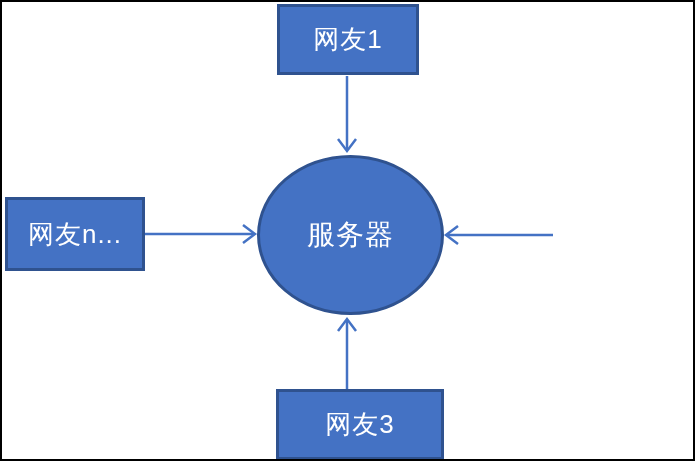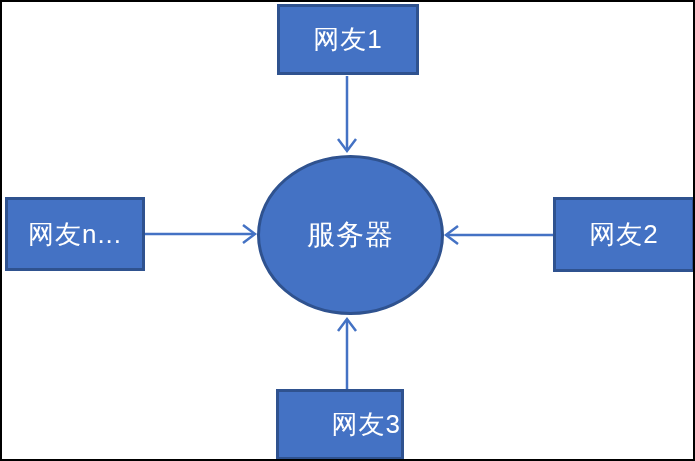--- a/index.html
+++ b/index.html
@@ -25,21 +25,21 @@
     border: 3px solid var(--node-border, #2F528F);
     color: var(--text, #ffffff);
     display: flex;
     align-items: center;
     justify-content: center;
     font-size: 26px;
     letter-spacing: 1px;
   }
   .node-top    { left: 275px; top: 2px;   width: 142px; height: 71px; }
   .node-right  { left: 551px; top: 195px; width: 142px; height: 75px; }
-  .node-bottom { left: 274px; top: 387px; width: 128px; height: 71px; justify-content: flex-end; }
+  .node-bottom { left: 274px; top: 387px; width: 168px; height: 71px; }
   .node-left   { left: 3px;   top: 195px; width: 140px; height: 74px; }
   .node-center {
     left: 255px; top: 153px; width: 187px; height: 160px;
     border-radius: 50%;
     font-size: 28px;
   }
   .arrow-layer {
     position: absolute;
     left: 0; top: 0;
     width: 695px;
@@ -77,23 +77,20 @@
     <g>
       <path d="M 551 233 L 446 233"></path>
       <polyline points="456,224 444,233 456,242"></polyline>
     </g>
   </svg>
 
   <div class="node node-top">
     <span>网友1</span>
   </div>
 
-  <div class="node node-right">
-    <span>网友2</span>
-  </div>
 
   <div class="node node-bottom">
     <span>网友3</span>
   </div>
 
   <div class="node node-center">
     <span>服务器</span>
   </div>
 
   <div class="node node-left">

